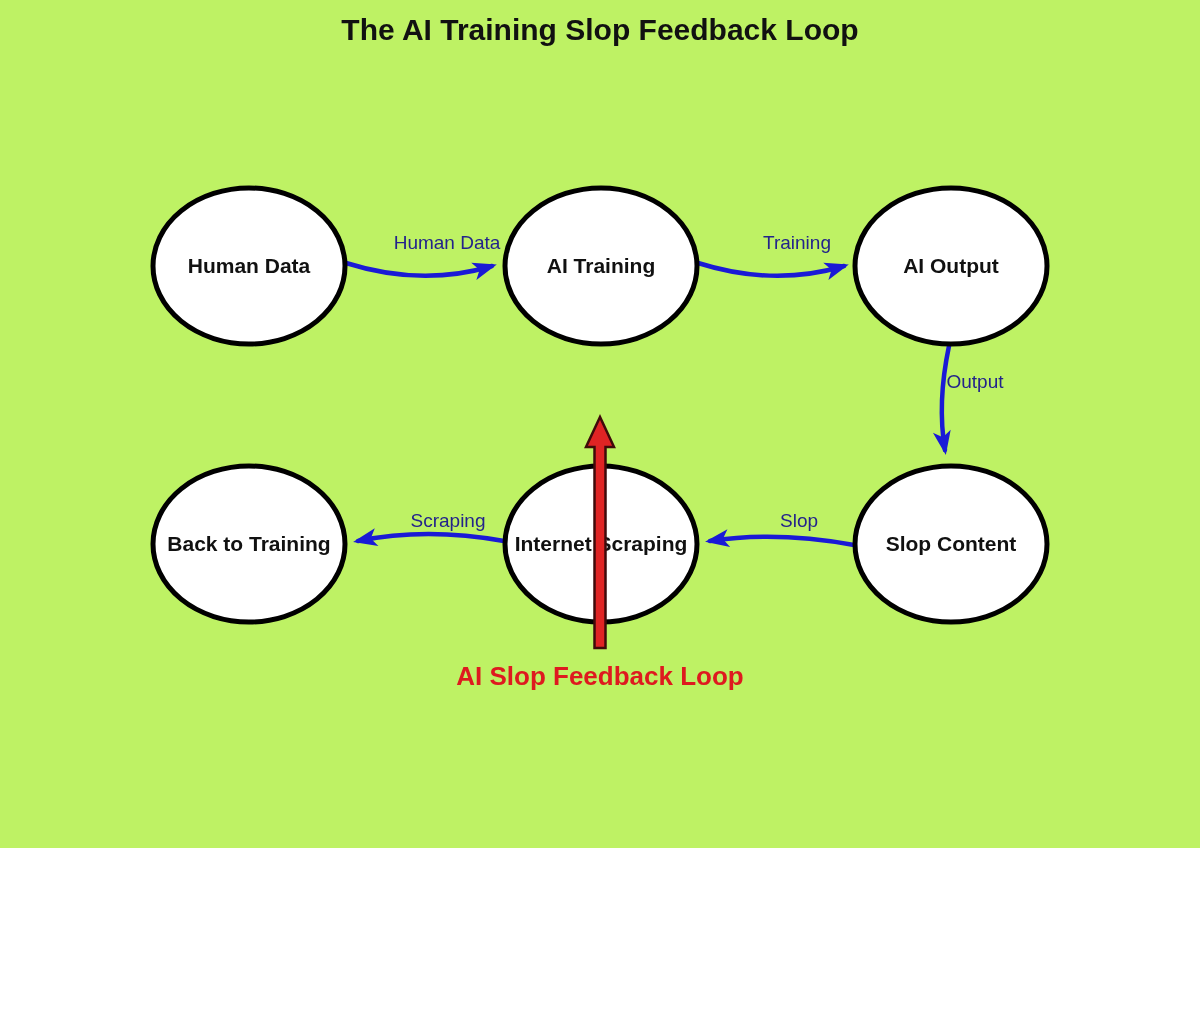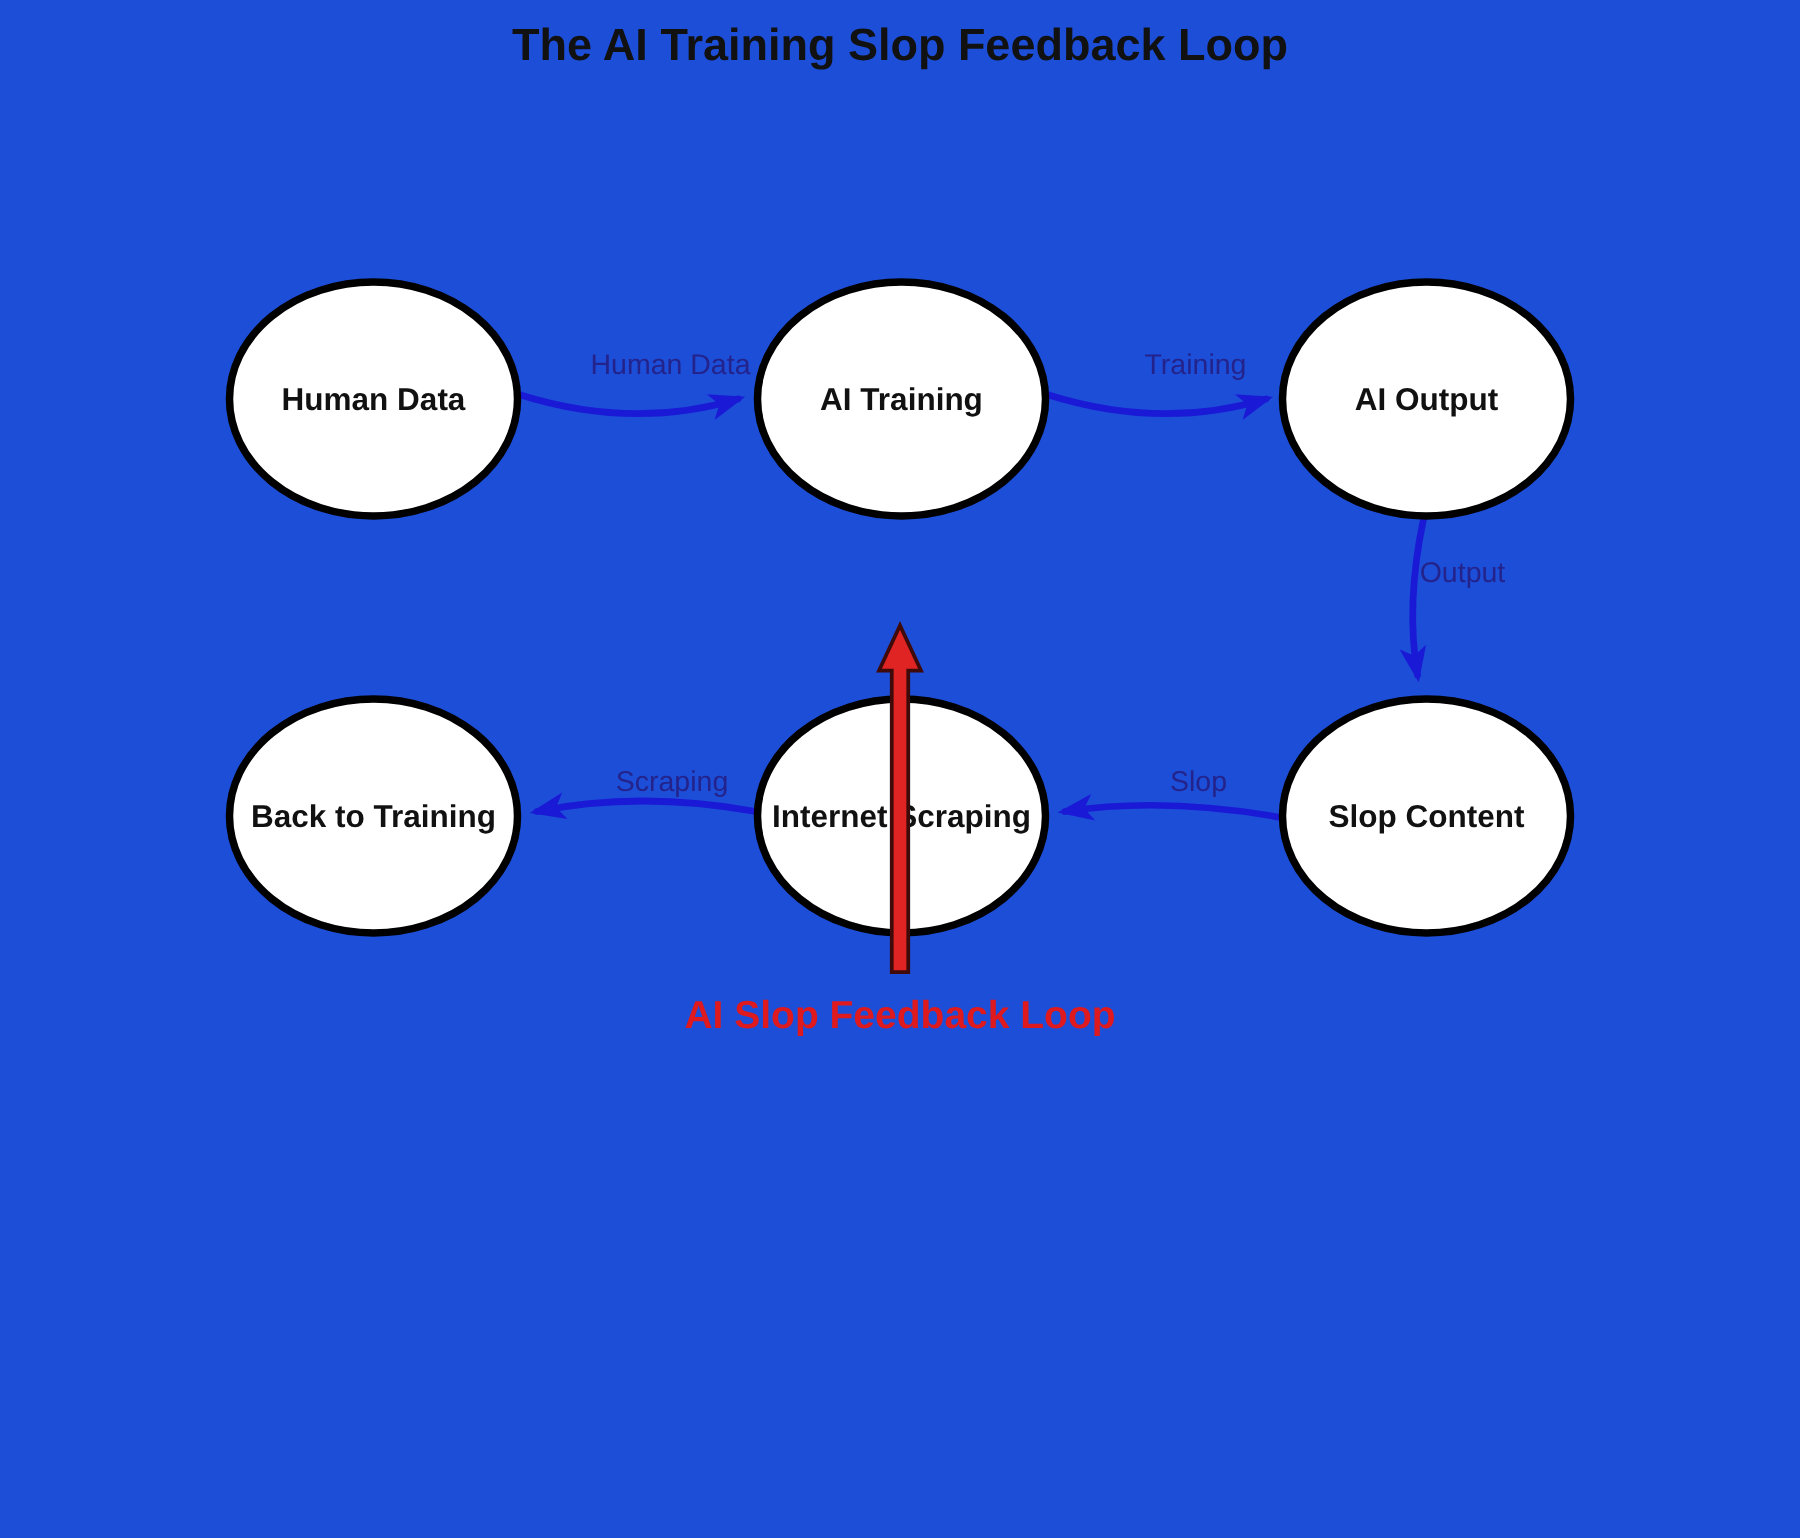--- a/index.html
+++ b/index.html
@@ -7,22 +7,22 @@
     padding: 0;
     background: #ffffff;
     width: 1200px;
     height: 1025px;
     overflow: hidden;
     font-family: "Liberation Sans", "DejaVu Sans", sans-serif;
   }
   #stage {
     position: relative;
     width: 1200px;
-    height: 1025px;
-    background: #1d4ed8;
+    height: 848px;
+    background: #bef264;
   }
   svg { display: block; }
   .node-ellipse {
     fill: #ffffff;
     stroke-width: 5;
   }
   .node-label {
     font-size: 21px;
     font-weight: bold;
     fill: #111111;

